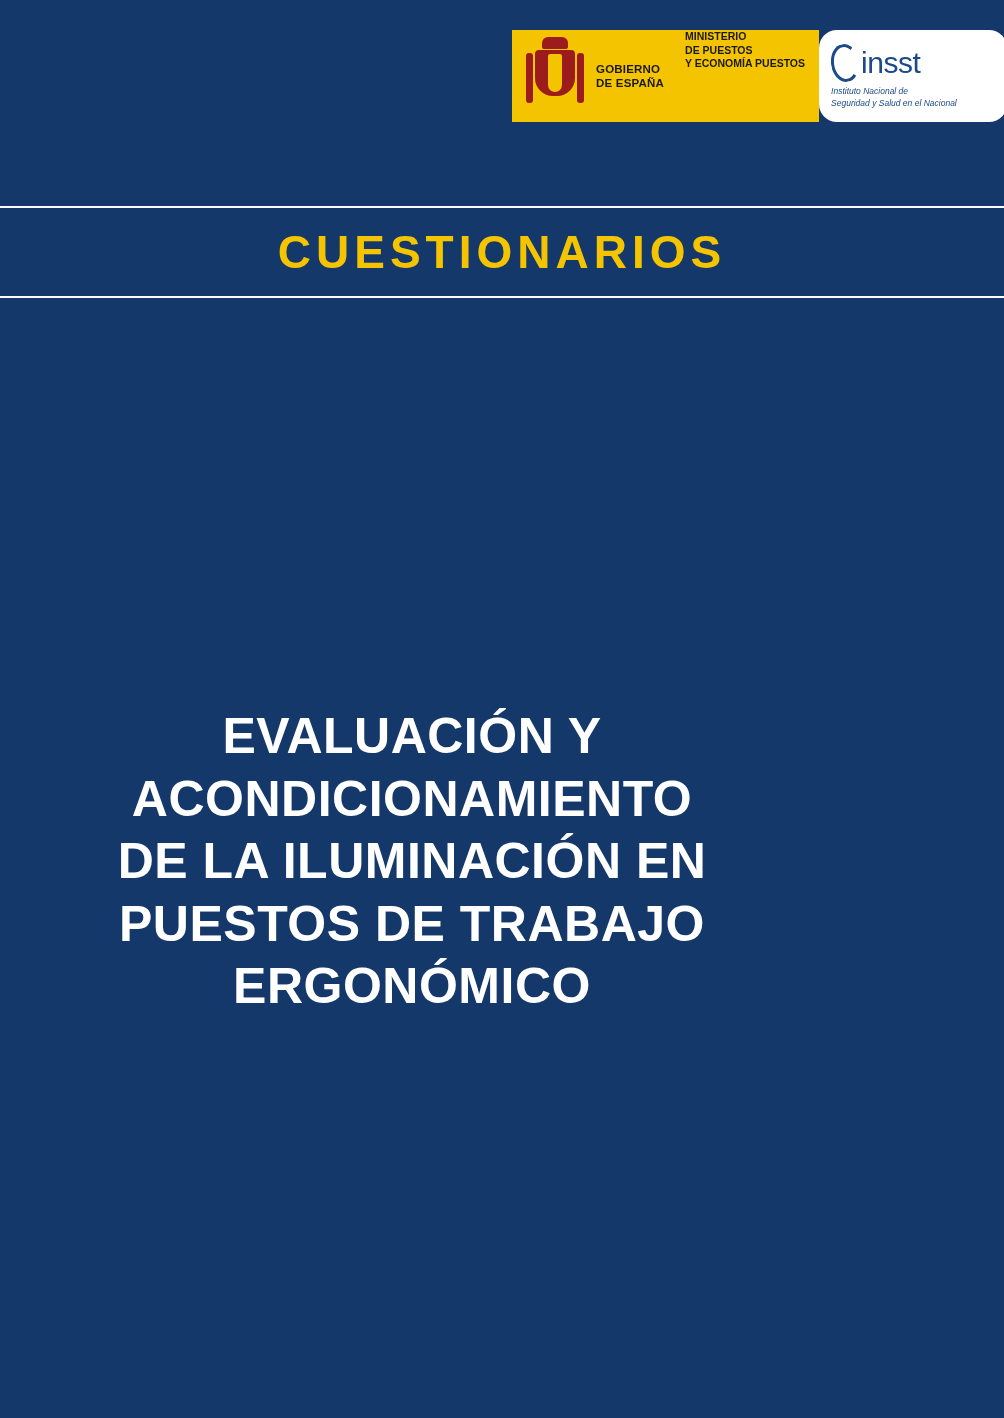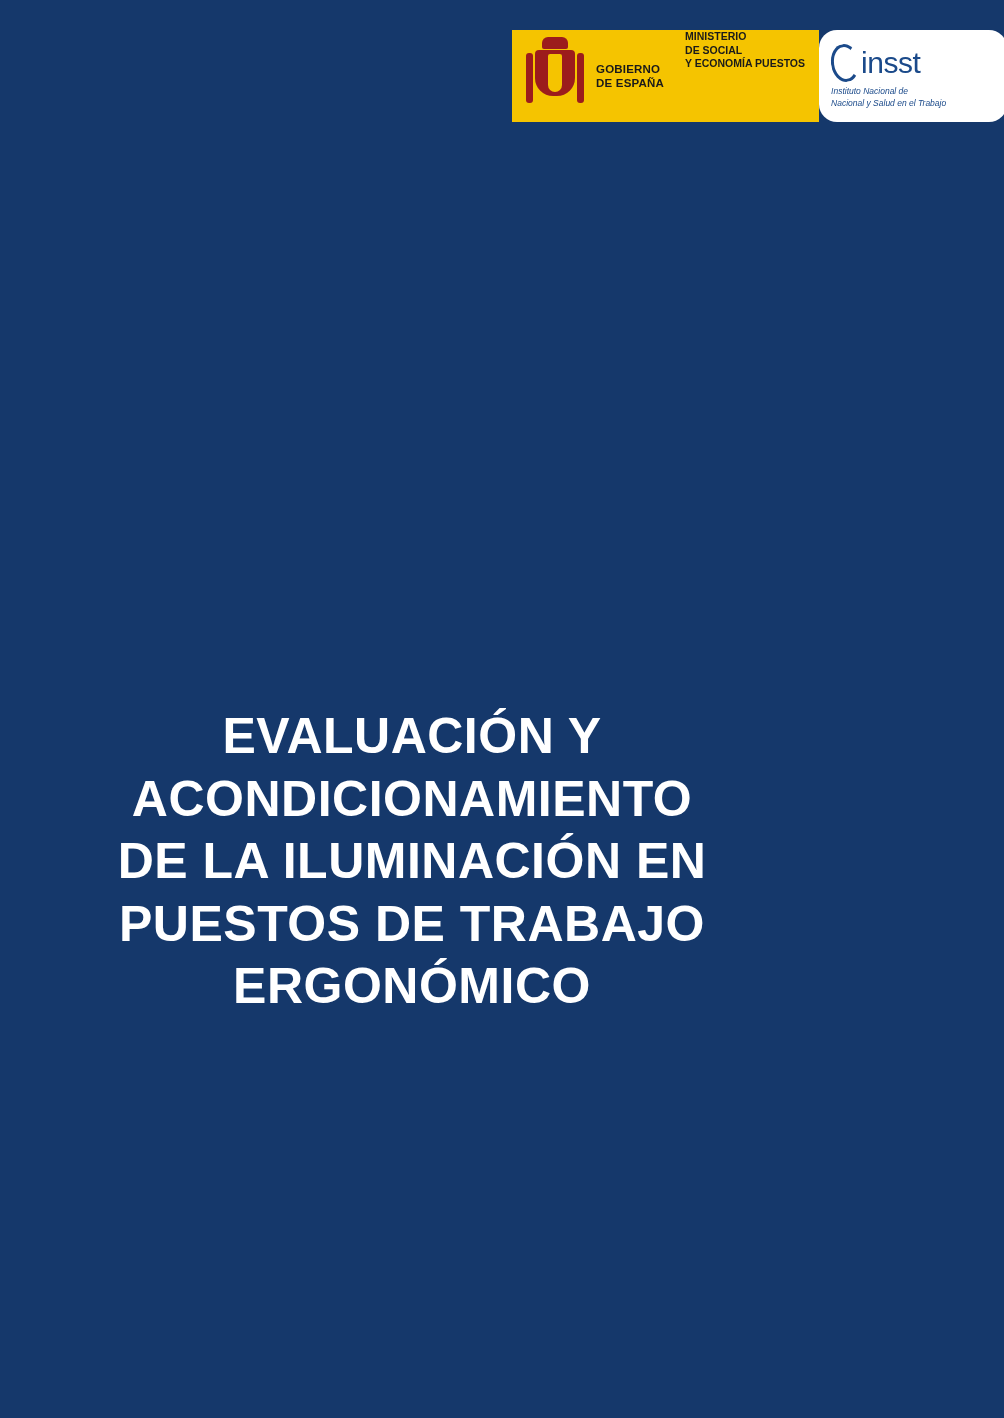--- a/index.html
+++ b/index.html
@@ -215,38 +215,41 @@
       </div>
     </div>
 
     <div class="gob-block sep-wrap" style="padding:0 0 0 0;">
       <div class="sep-line"></div>
     </div>
 
     <div class="min-block">
       <div class="min-text">
         <div>MINISTERIO</div>
-        <div>DE SOCIAL</div>
+        <div>DE PUESTOS</div>
         <div>Y ECONOMÍA PUESTOS</div>
       </div>
     </div>
 
     <div class="insst-block">
       <div class="insst-inner">
         <div class="insst-wordmark">
           <span class="insst-arc"></span>
           <span class="insst-name">insst</span>
         </div>
         <div class="insst-tag">
           <div>Instituto Nacional de</div>
-          <div>Nacional y Salud en el Trabajo</div>
+          <div>Seguridad y Salud en el Nacional</div>
         </div>
       </div>
     </div>
 
   </div>
 
+  <div class="banner">
+    <div class="banner-text">CUESTIONARIOS</div>
+  </div>
 
   <div class="title-wrap">
     <h1 class="doc-title">EVALUACIÓN Y ACONDICIONAMIENTO DE LA ILUMINACIÓN EN PUESTOS DE TRABAJO ERGONÓMICO</h1>
   </div>
 
 </div>
 
 </body></html>

